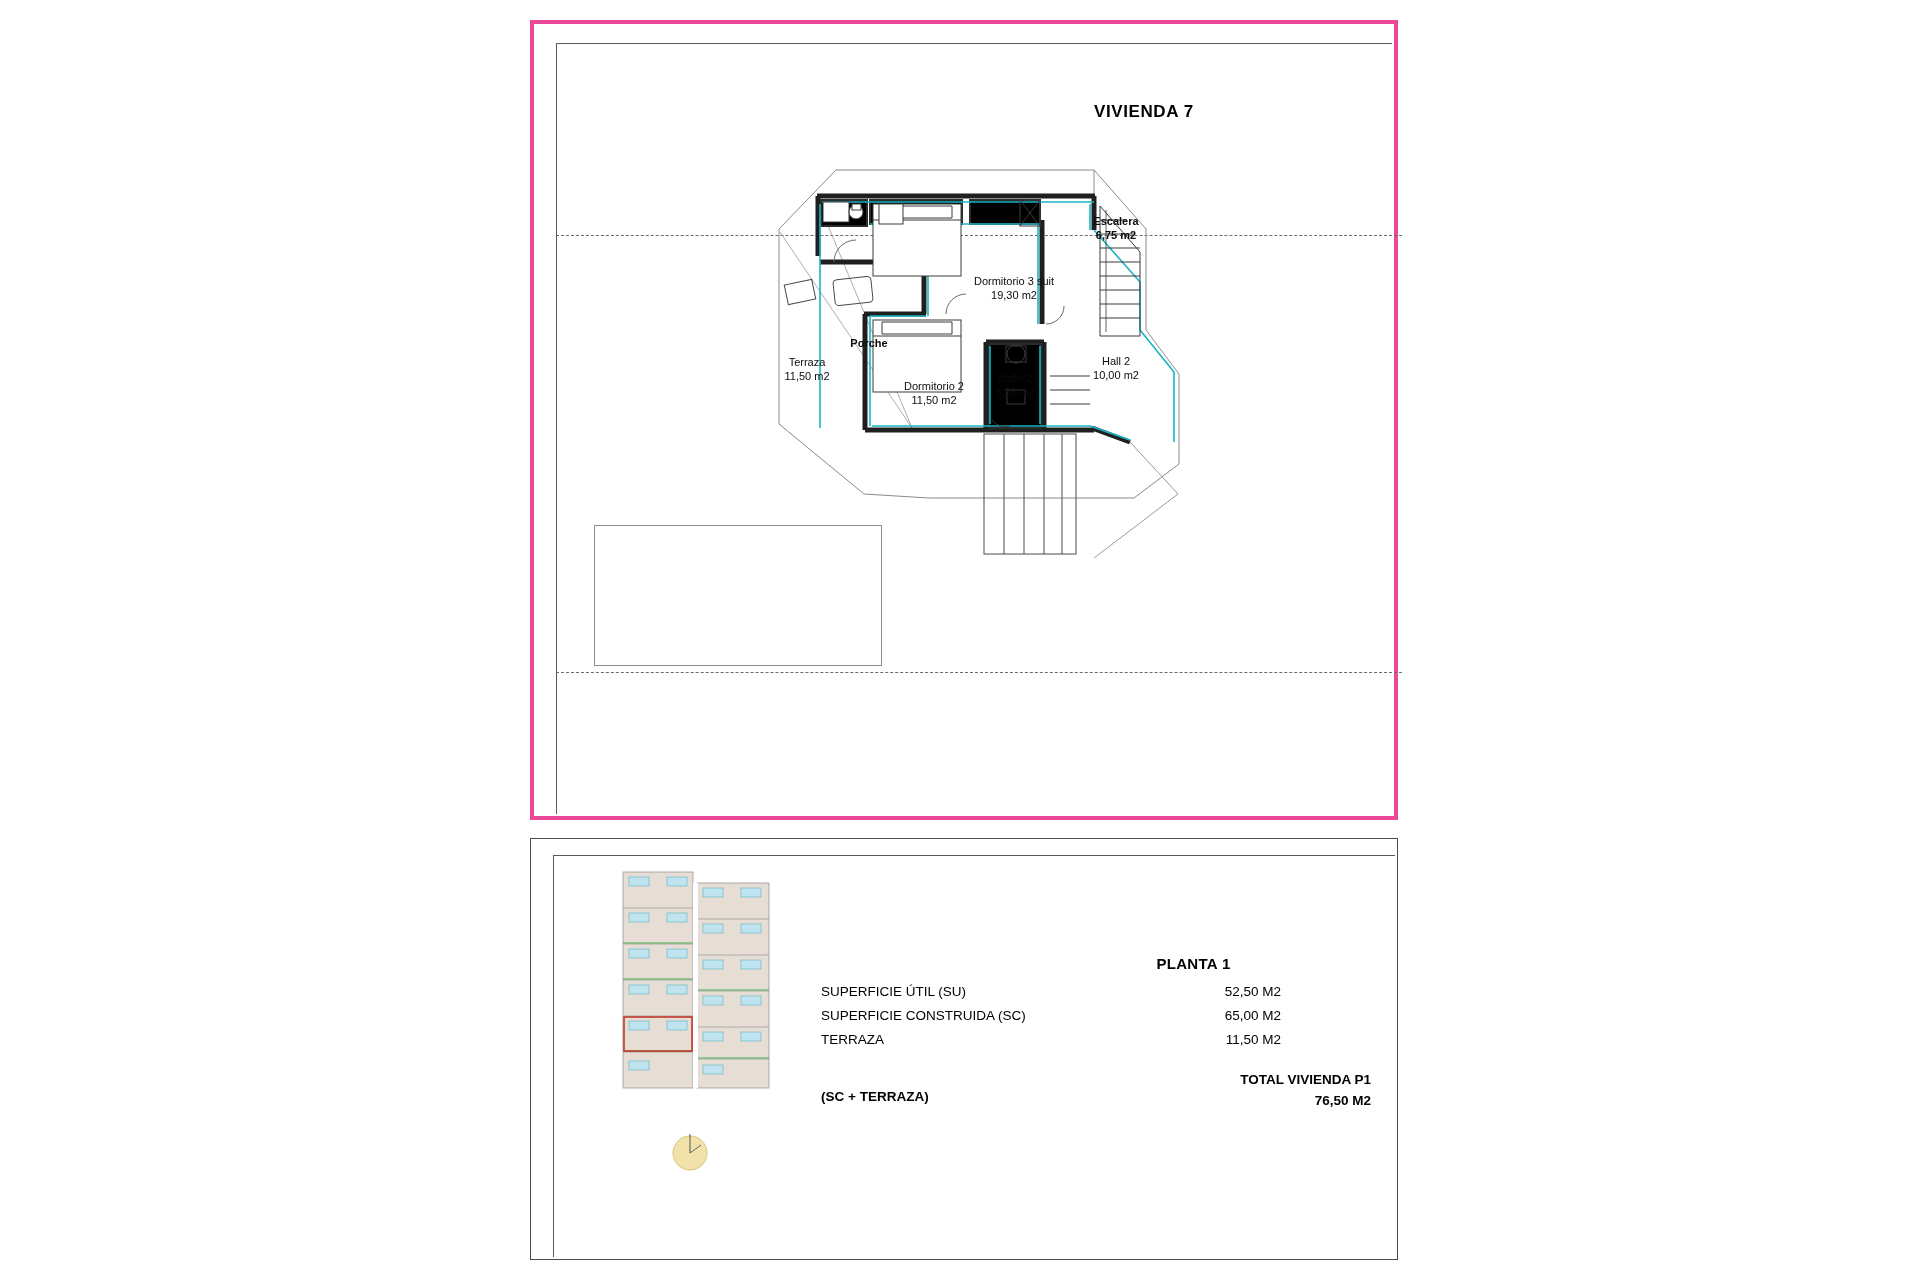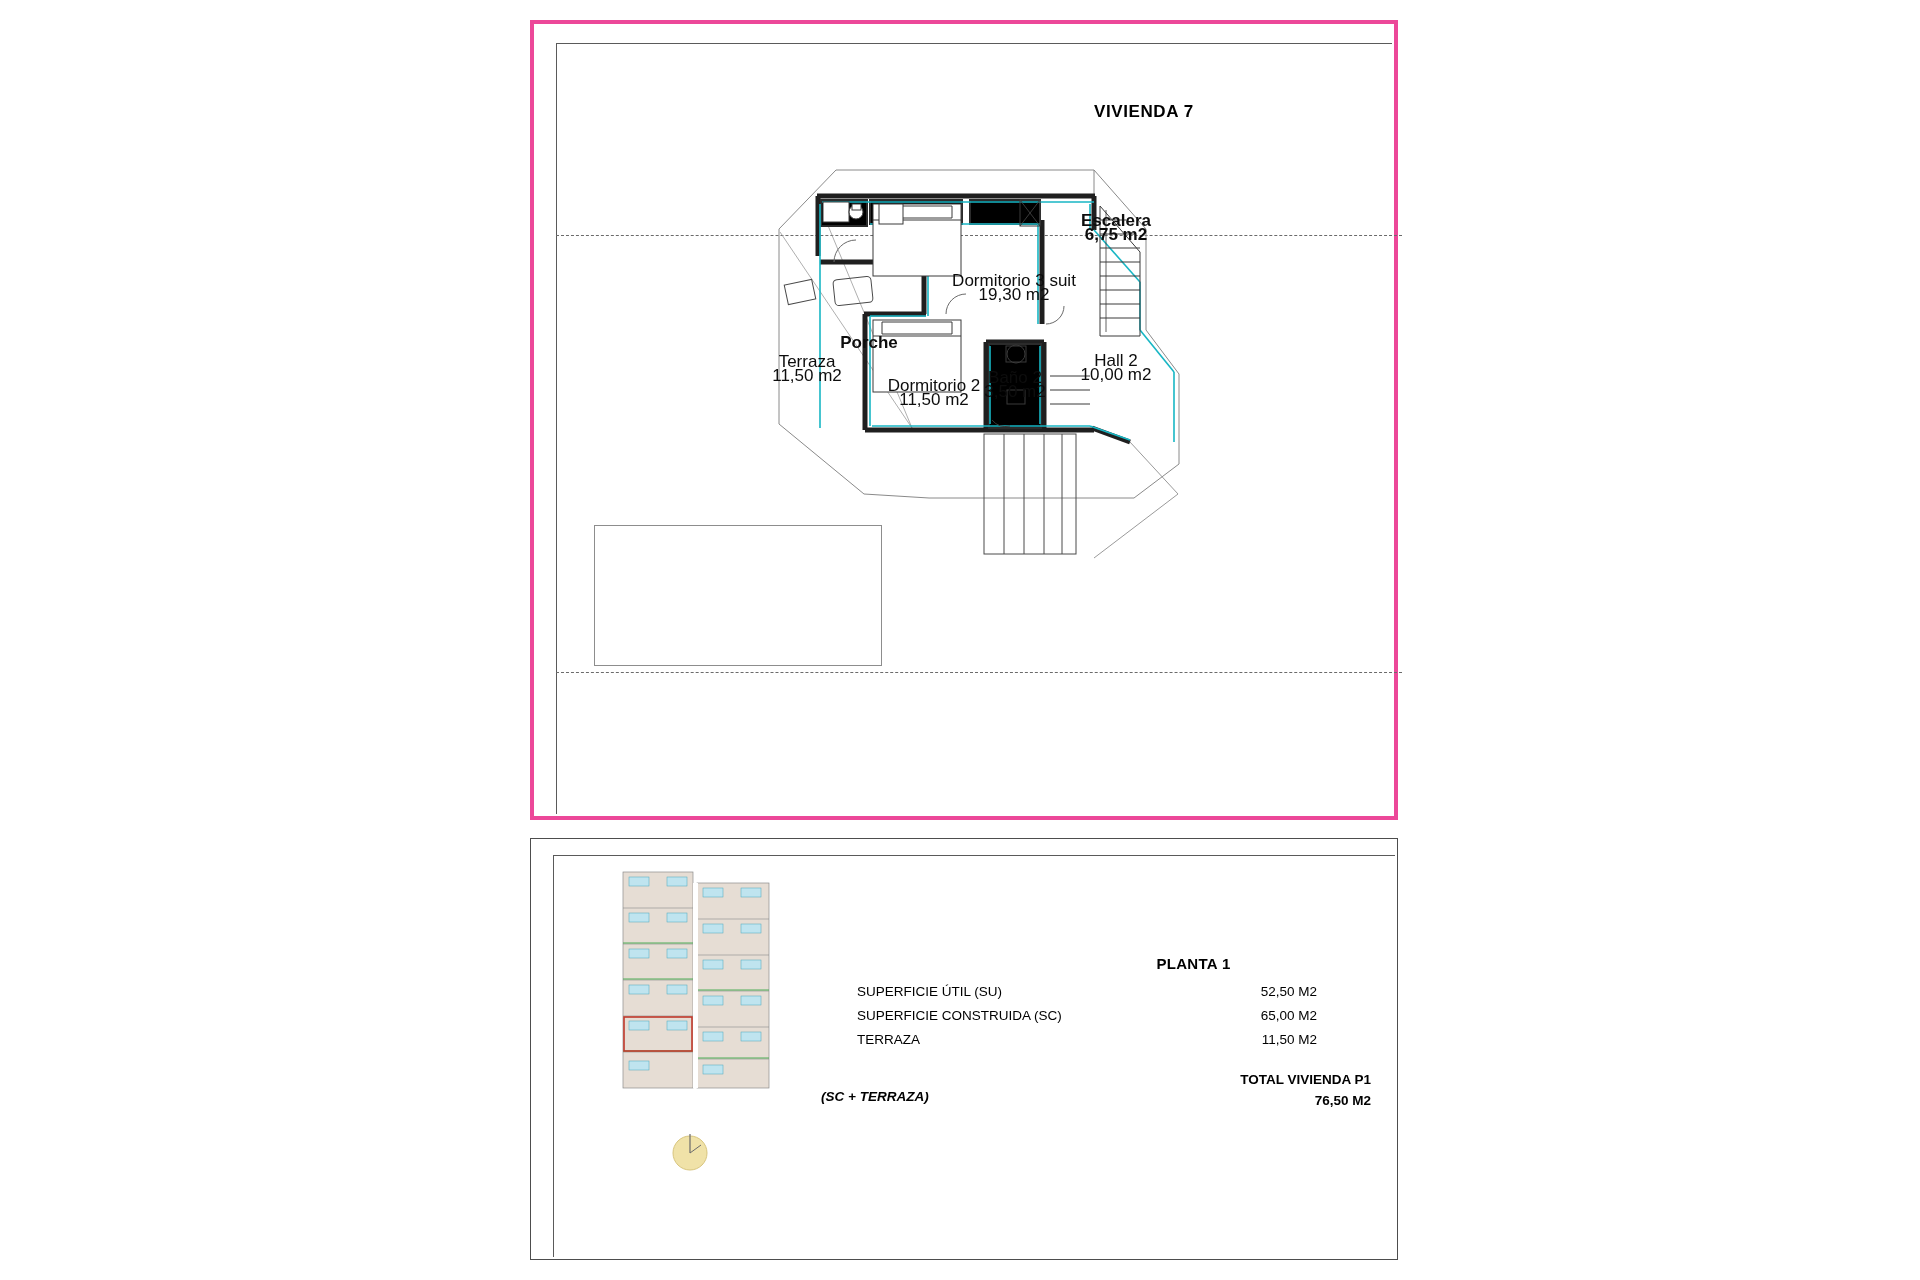--- a/index.html
+++ b/index.html
@@ -74,21 +74,21 @@
     position: absolute;
     left: 0;
     top: 0;
     width: 868px;
     height: 800px;
   }
 
   
   .rlabel {
     position: absolute;
-    font-size: 17px;
+    font-size: 11px;
     line-height: 14px;
     text-align: center;
     white-space: nowrap;
     color: #0d0d0d;
   }
   .rlabel.bold { font-weight: bold; }
   .rlabel .l2 { display: block; }
 
   
   .frame-legend {
@@ -136,35 +136,33 @@
     font-weight: bold;
     font-size: 15px;
     margin-left: 195px;
     margin-bottom: 12px;
     letter-spacing: 0.3px;
   }
   .arow {
     display: flex;
     align-items: flex-end;
     margin-bottom: 9px;
-    margin-left: 36px;
   }
   .arow .nm { width: 340px; }
   .arow .vl { width: 120px; text-align: right; }
   .totals {
     margin-top: 22px;
     display: flex;
     align-items: flex-start;
   }
   .totals .left {
     width: 250px;
     font-weight: bold;
     font-size: 13.5px;
     padding-top: 20px;
-    font-style: italic;
   }
   .totals .right {
     width: 300px;
     text-align: right;
     font-weight: bold;
     font-size: 13.5px;
     line-height: 21px;
   }
 </style>
 </head>

